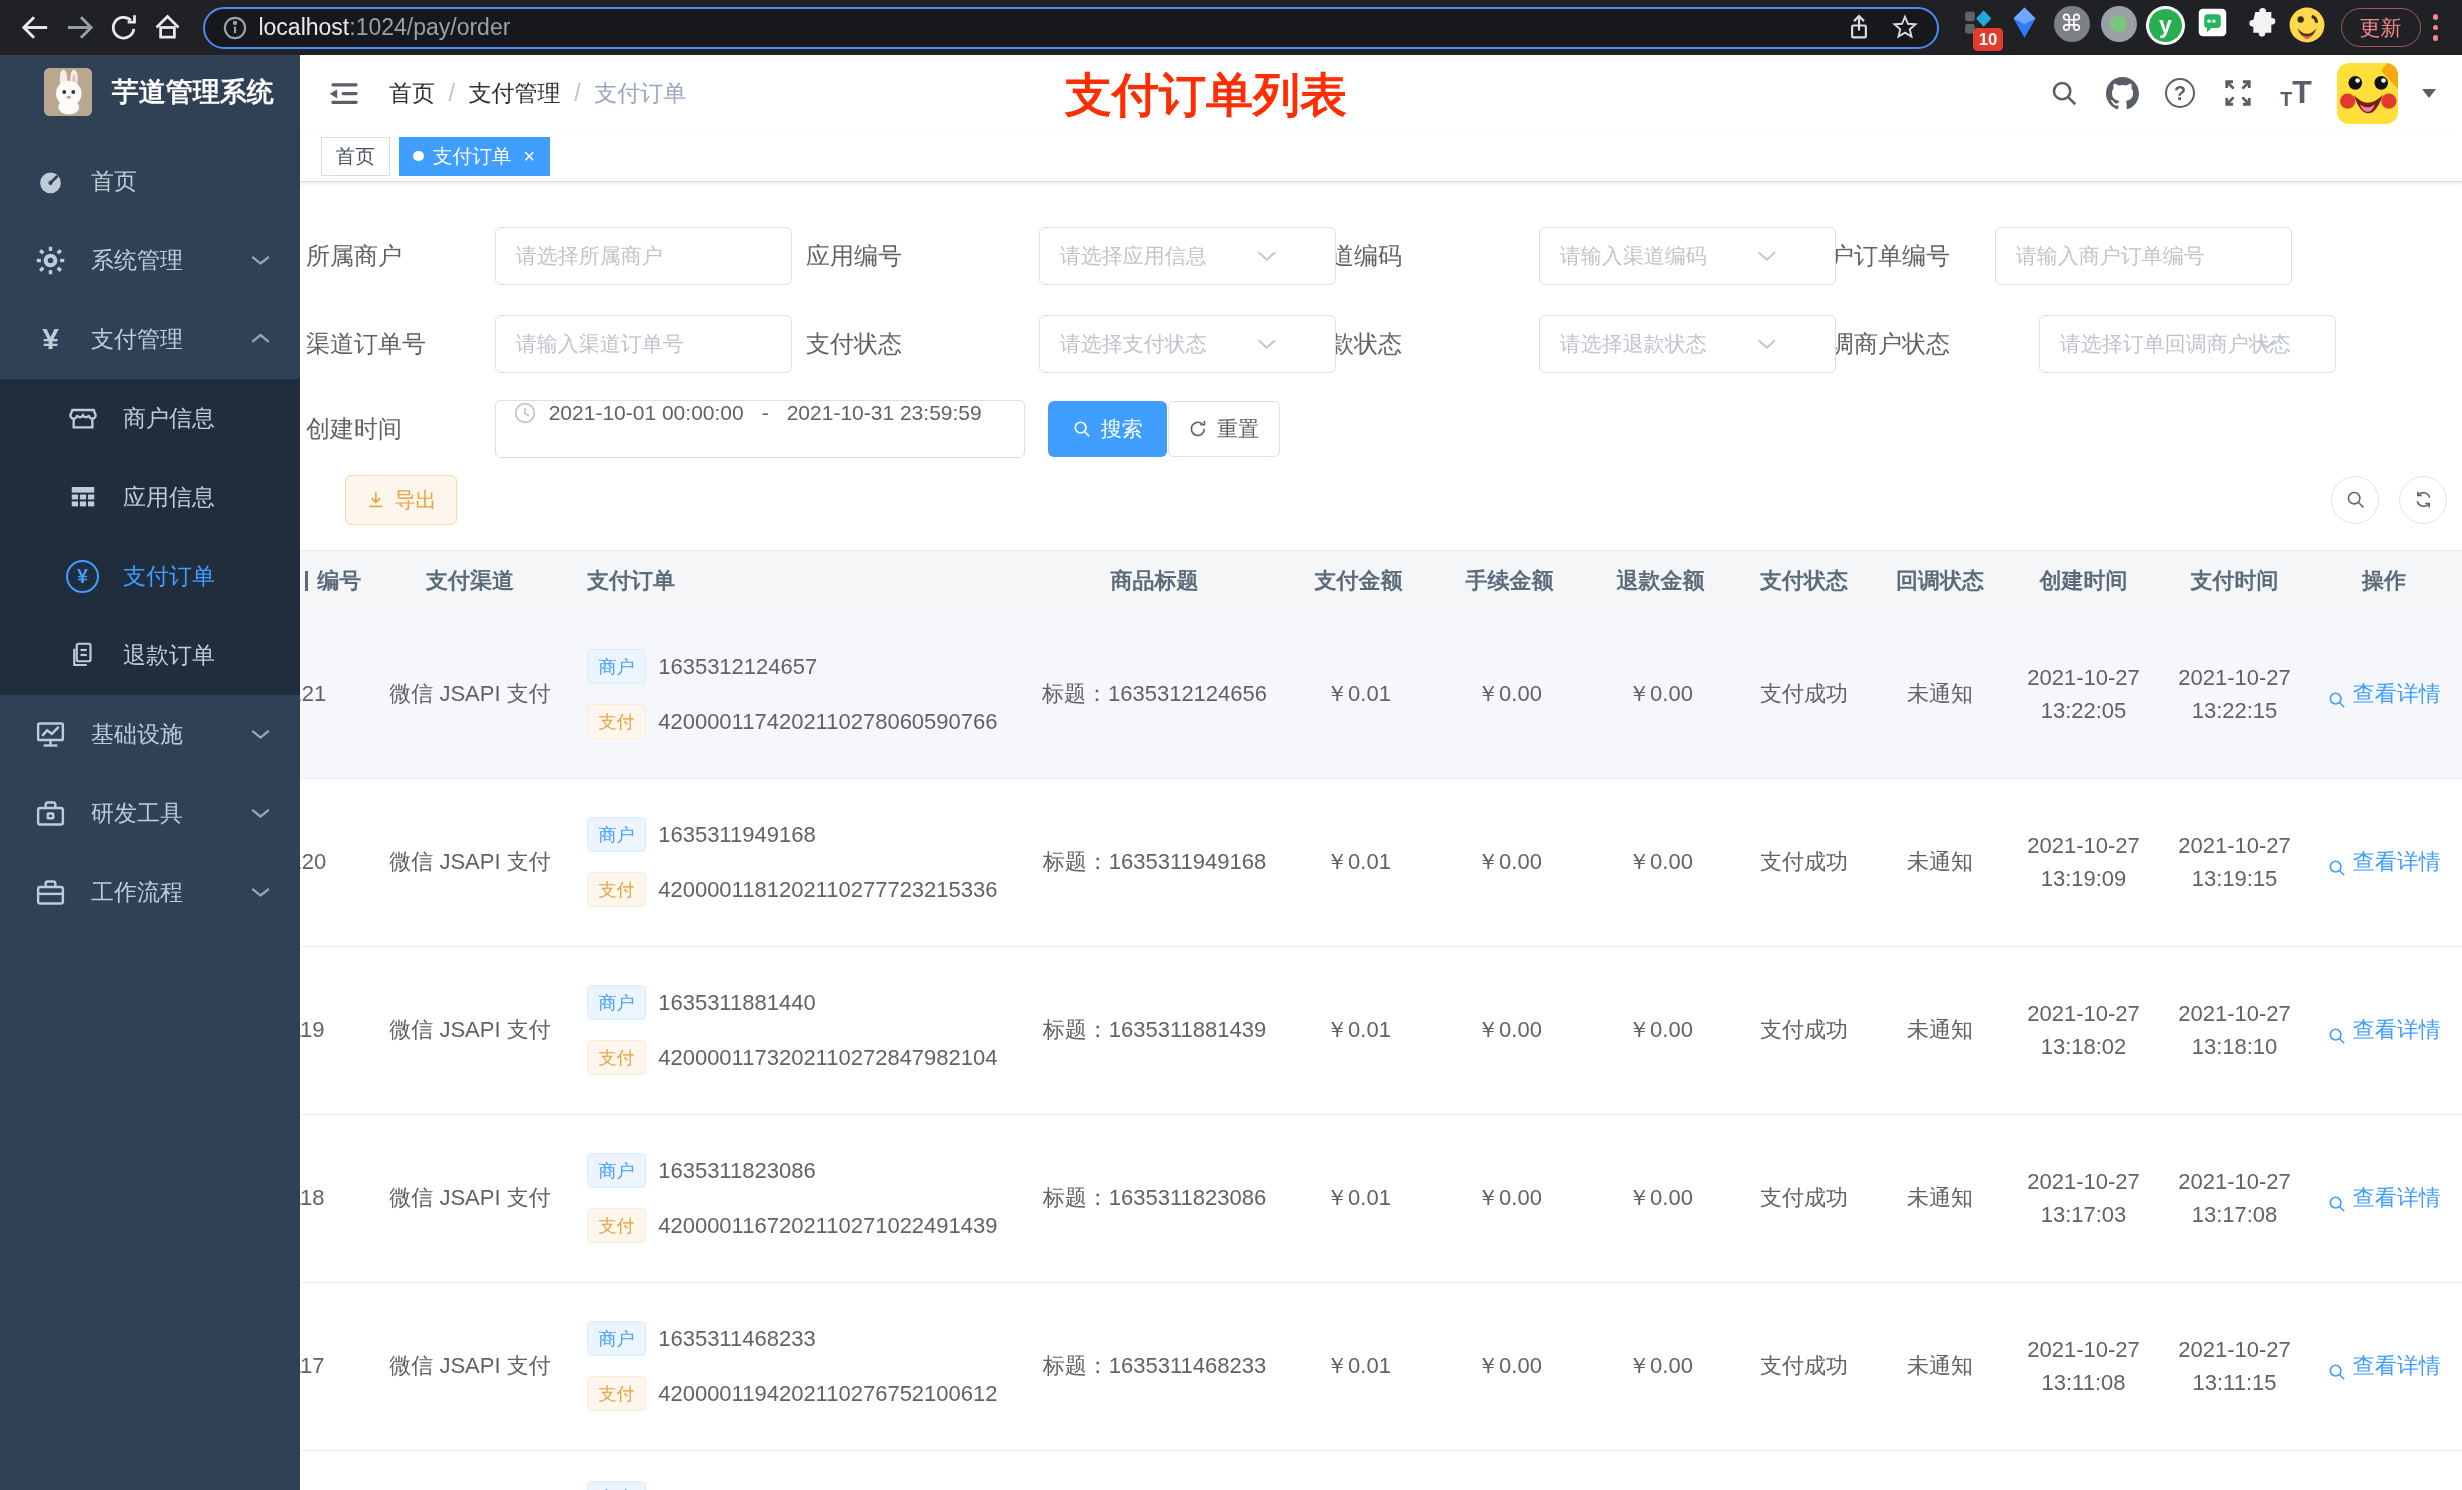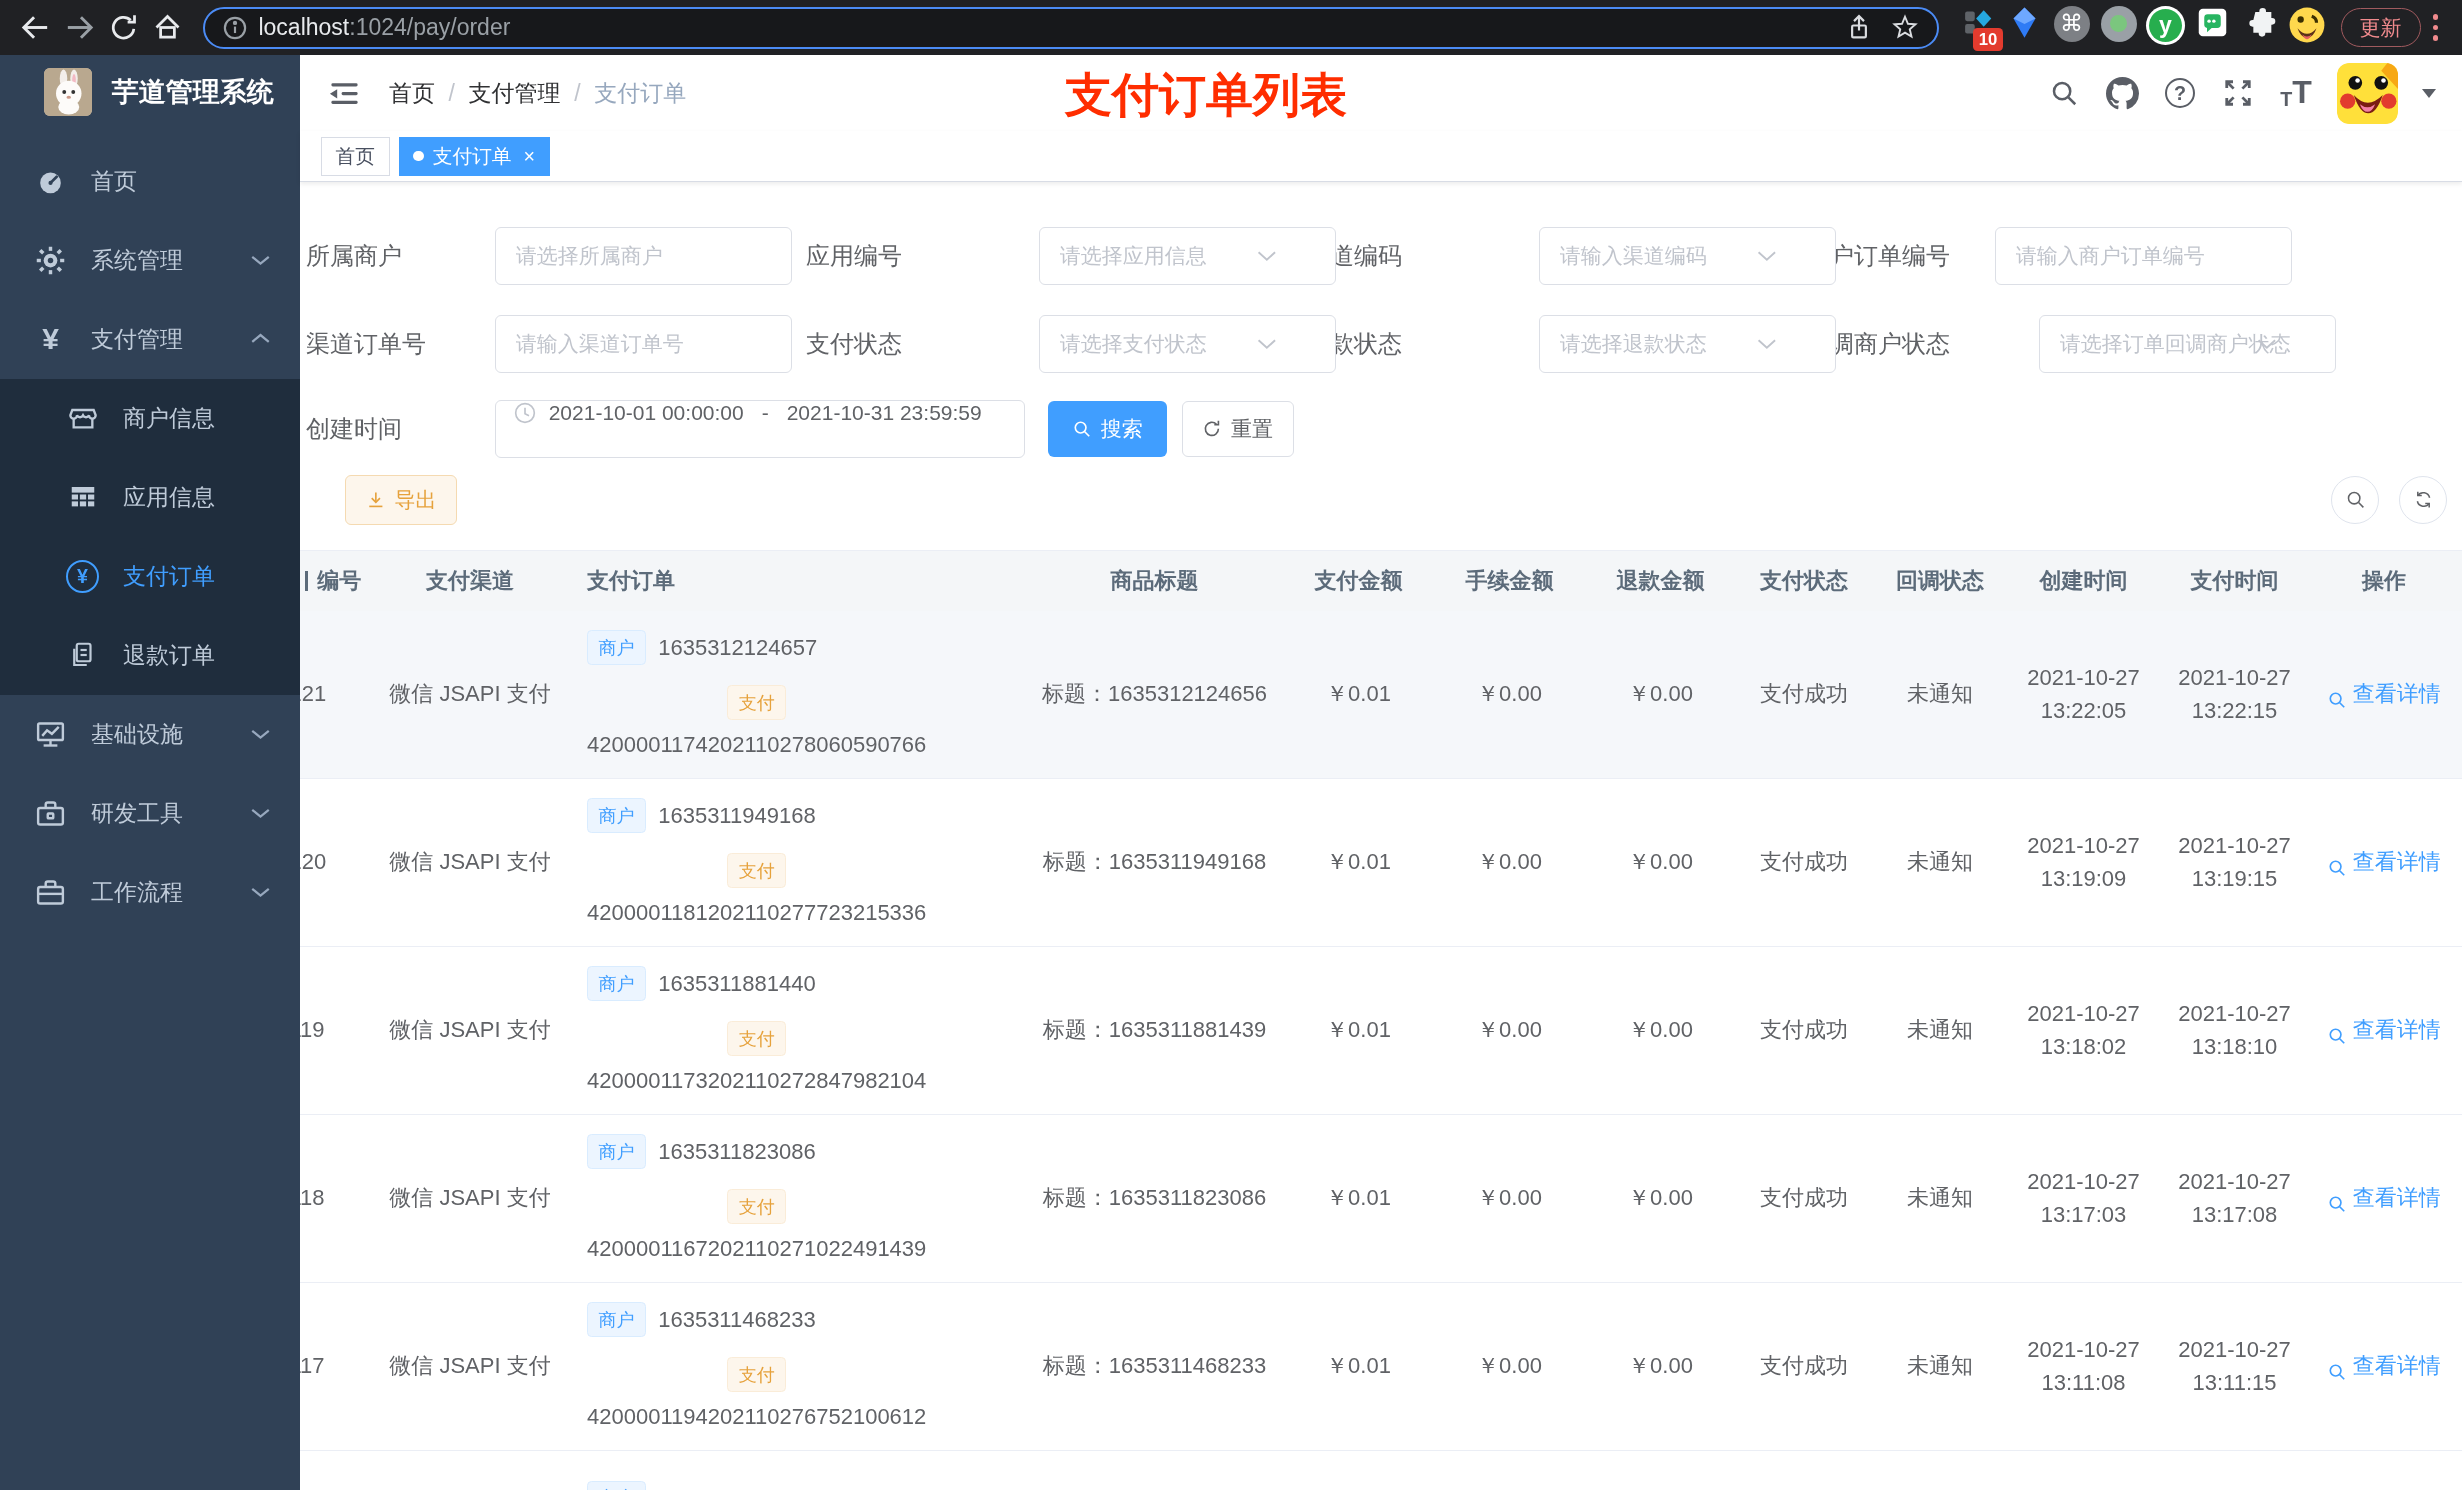--- a/index.html
+++ b/index.html
@@ -76,42 +76,42 @@
   .ctl{width:100%;height:58px;border:0.8px solid #dcdfe6;border-radius:6px;font-size:21px;color:#606266;padding:0 19.7px;outline:none;background:#fff;font-family:inherit;}
   .ctl::placeholder{color:#c0c4cc;}
   .ctl.has-arrow{padding-right:45px;margin-left:44px;}
   .sel-arrow{position:absolute;right:15px;top:50%;transform:translateY(-50%);display:flex;}
   .dategroup{display:flex;align-items:center;}
   .daterange{width:530px;height:58px;border:0.8px solid #dcdfe6;border-radius:6px;display:flex;align-items:flex-start;padding:0 16.7px;font-size:21px;color:#606266;background:#fff;white-space:nowrap;}
   .daterange .dsep{margin:0 18px;color:#606266;}
   .daterange .dval{margin-left:12px;}
   .btn{height:56px;border-radius:6px;font-size:21px;display:flex;align-items:center;justify-content:center;gap:9px;cursor:pointer;border:0.8px solid transparent;white-space:nowrap;}
   .btn-search{background:#409eff;color:#fff;padding:0 23px;margin-left:23px;}
-  .btn-reset{background:#fff;color:#606266;border-color:#dcdfe6;padding:0 19.7px;margin-left:15px;}
+  .btn-reset{background:#fff;color:#606266;border-color:#dcdfe6;padding:0 19.7px;margin-left:1px;}
   .toolbar{display:flex;align-items:center;margin:16.7px 15px 0 45px;}
   .btn-export{height:50px;background:#fdf6ec;border-color:#f5dab1;color:#e6a23c;padding:0 19.7px;}
   .tool-right{margin-left:auto;display:flex;gap:19.7px;}
   .round-btn{width:48px;height:48px;border:1.5px solid #dfe4ed;border-radius:50%;background:#fff;display:flex;align-items:center;justify-content:center;color:#606266;cursor:pointer;}
 
   
   .table{margin-top:25px;width:2163px;}
   .thead,.tr{display:grid;grid-template-columns:83px 174px 469px 257px 151px 151px 151px 136px 136px 151px 151px 148px;}
   .thead{height:61px;background:#f4f6f8;border-top:0.8px solid #ebeef5;}
   .th{display:flex;align-items:center;justify-content:center;font-size:22px;font-weight:700;color:#5c6b7a;white-space:nowrap;}
   .th-id{justify-content:flex-start;padding-left:4.5px;overflow:hidden;}
   .th-id::before{content:"";display:inline-block;width:3.8px;height:19.7px;background:#5c6b7a;margin-right:9px;flex:0 0 auto;}
   .th-order{justify-content:flex-start;padding-left:30px;}
   .tr{height:168px;border-bottom:0.8px solid #ebeef5;background:#fff;}
   .tr.hovered{background:#f5f7fa;}
   .td{display:flex;align-items:center;justify-content:center;font-size:22px;color:#606266;white-space:nowrap;}
   .td-id{justify-content:flex-start;overflow:hidden;}
   .td-id span{margin-left:-10.6px;}
   .td-order{flex-direction:column;align-items:flex-start;justify-content:center;padding-left:30px;}
   .tagline{display:flex;align-items:center;gap:12px;}
-  .tagline + .tagline{margin-top:19.7px;flex-direction:column;}
+  .tagline + .tagline{margin-top:19.7px;}
   .etag{height:35px;padding:0 10.6px;border-radius:4.5px;font-size:18px;display:inline-flex;align-items:center;flex:0 0 auto;}
   .etag.blue{background:#ecf5ff;border:0.8px solid #d9ecff;color:#409eff;}
   .etag.yellow{background:#fdf6ec;border:0.8px solid #faecd8;color:#e6a23c;}
   .td-2line{flex-direction:column;line-height:33px;}
   .detail-link{display:flex;align-items:flex-end;gap:6px;color:#409eff;cursor:pointer;text-decoration:none;font-size:22px;}
   .tr.partial{height:51px;border-bottom:none;overflow:hidden;}
   .tr.partial .td-order{justify-content:flex-start;padding-top:30px;}
   svg{display:block;}
 </style>
 </head>

